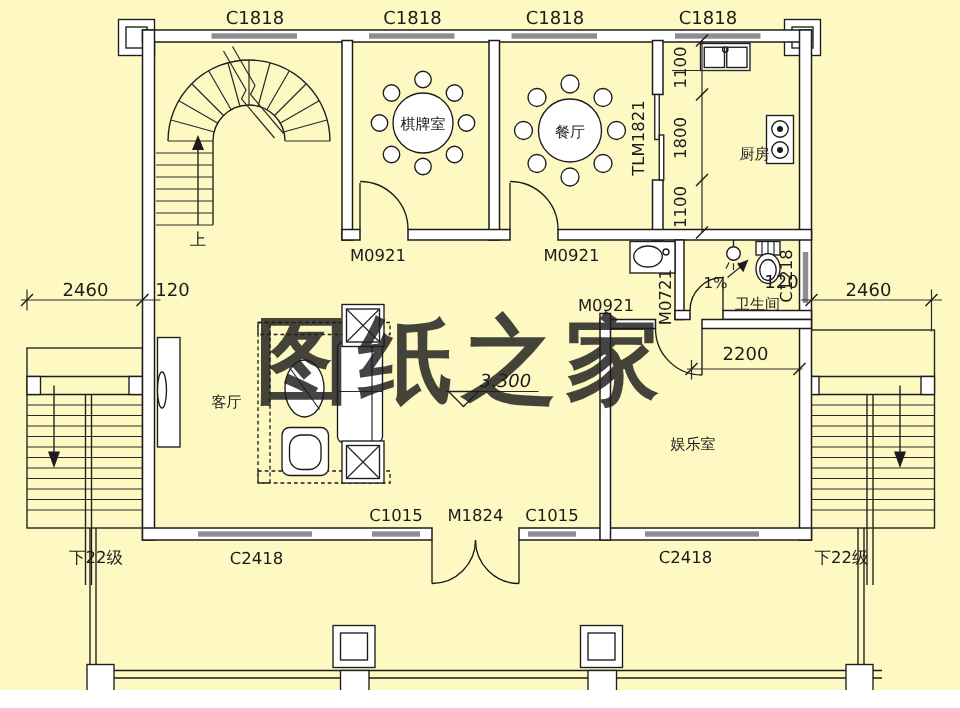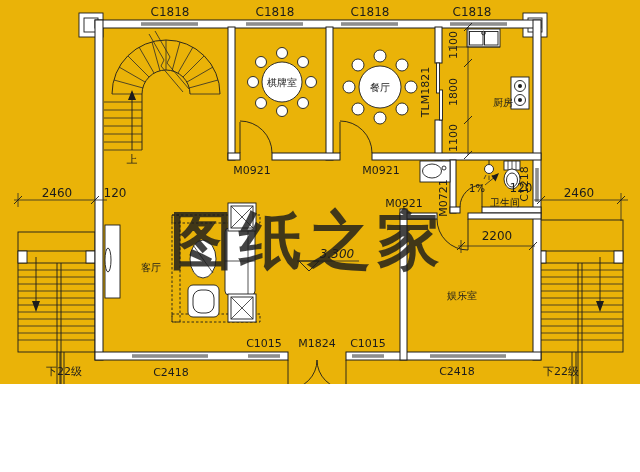--- a/index.html
+++ b/index.html
@@ -1,16 +1,16 @@
 <!DOCTYPE html>
 <html><head>
 <meta charset="utf-8">
 <style>
   html,body{margin:0;padding:0;background:#fff;}
-  #plan{position:relative;width:640px;height:384px;background:#eab308;overflow:hidden;}
+  #plan{position:relative;width:640px;height:460px;background:#fef9c3;overflow:hidden;}
   svg{position:absolute;left:0;top:0;}
   .w{fill:#ffffff;stroke:#1c1c1c;stroke-width:1;}
   .ln{stroke:#1c1c1c;stroke-width:.9;fill:none;}
   .thin{stroke:#2a2a2a;stroke-width:.8;fill:none;}
   .gy{fill:#8e8e8e;stroke:none;}
   .fw{fill:#ffffff;stroke:#1c1c1c;stroke-width:.9;}
   .nofill{fill:none;stroke:#1c1c1c;stroke-width:.9;}
   .blk{fill:#1c1c1c;stroke:none;}
   text{fill:#1c1c1c;font-family:"DejaVu Sans",sans-serif;text-anchor:middle;}
   .t12{font-size:12px;}

